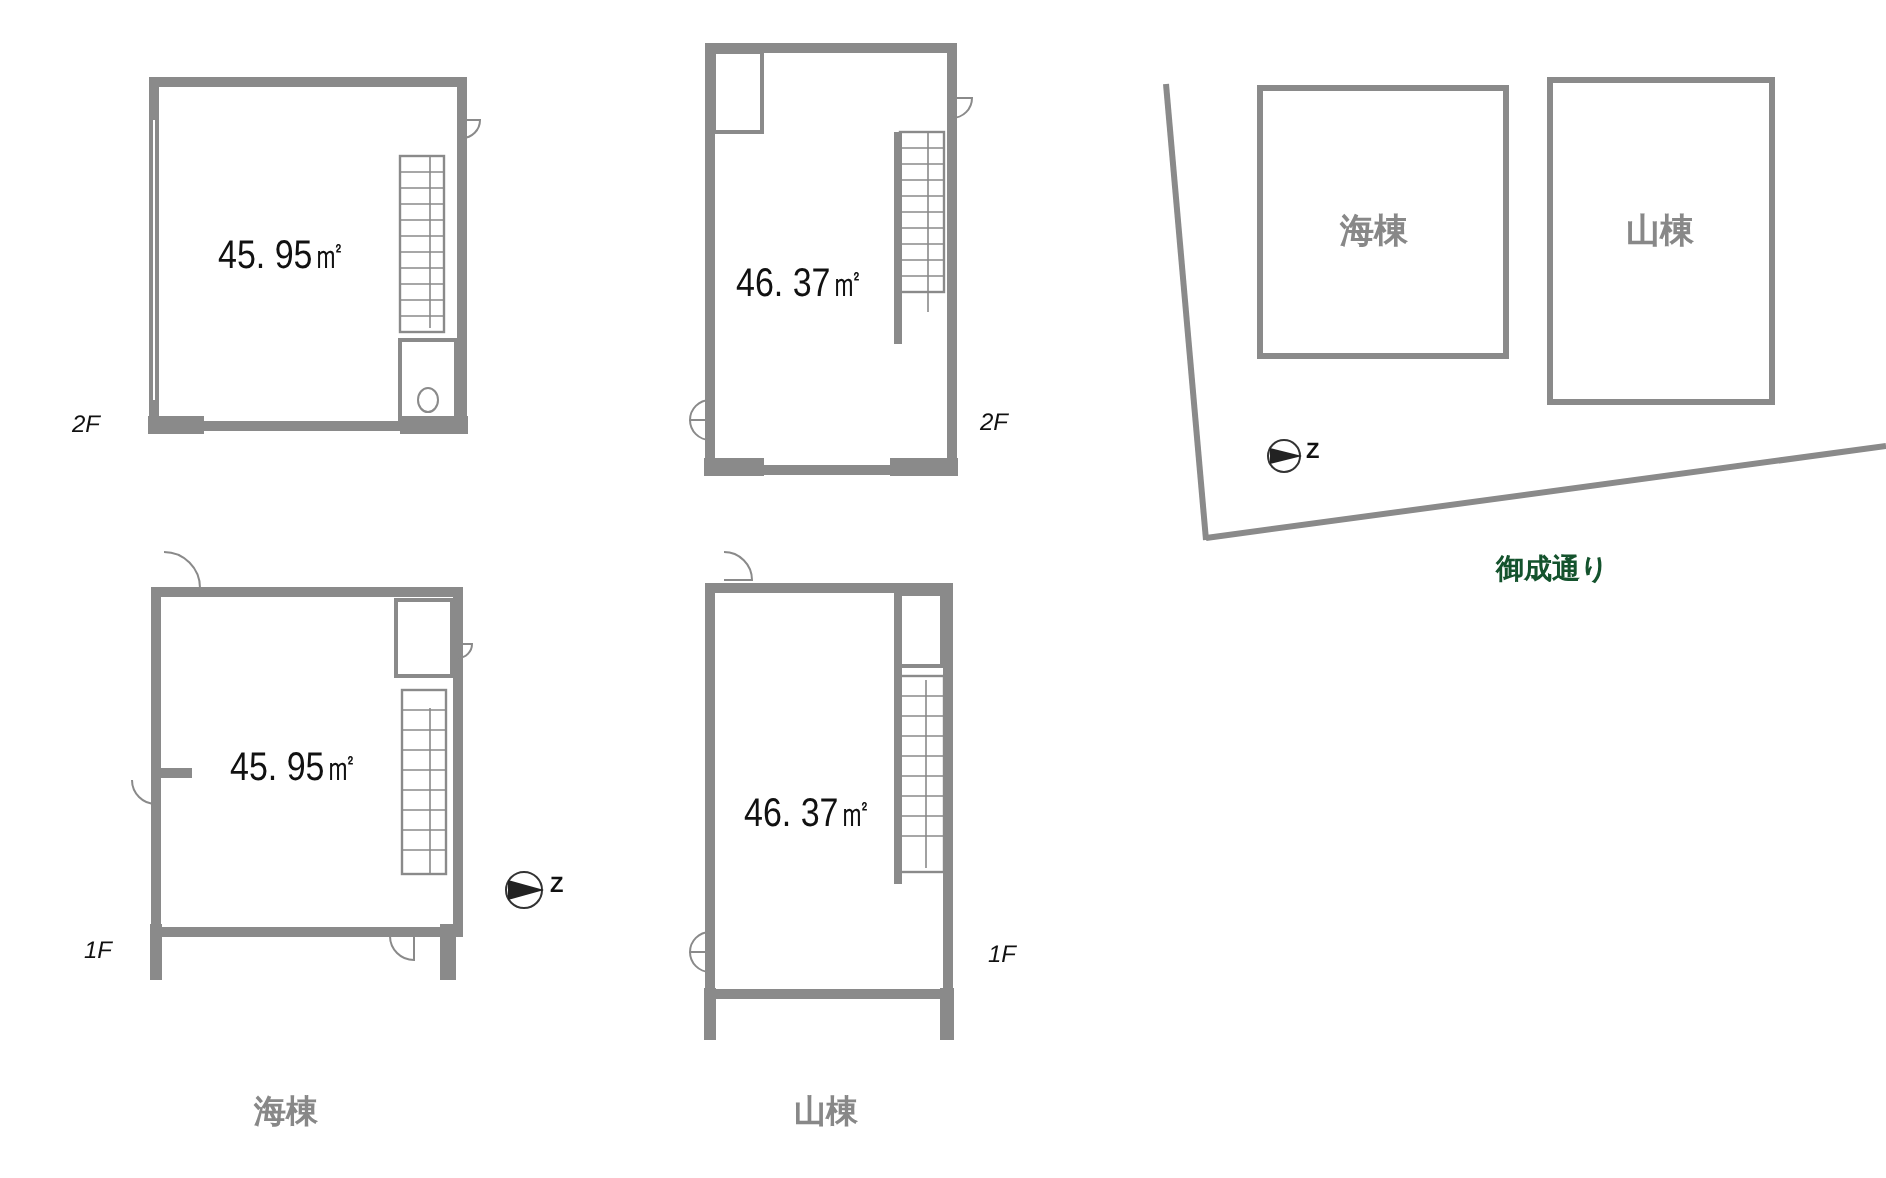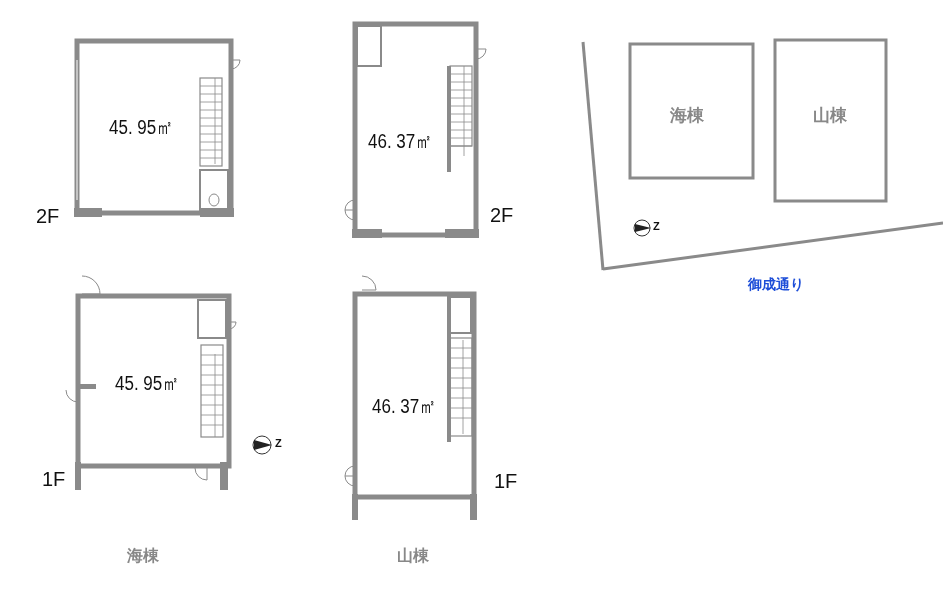--- a/index.html
+++ b/index.html
@@ -1,24 +1,24 @@
 <!DOCTYPE html>
 <html><head>
 <meta charset="utf-8">
 <style>
   html, body { margin:0; padding:0; background:#ffffff; }
   body { width:943px; height:589px; position:relative; overflow:hidden;
          font-family: "DejaVu Sans", sans-serif; }
   svg.canvas { position:absolute; left:0; top:0; }
   .lbl { position:absolute; font-family:"Liberation Sans", sans-serif; color:#111; }
   .area { font-size:20px; transform:scaleX(0.85); transform-origin:left top; letter-spacing:0px; }
-  .floor { font-size:20px; }
+  .floor { font-size:12px;font-style:italic; }
   .bldg { font-family:"DejaVu Sans", sans-serif; color:#888; font-weight:bold; font-size:16px; }
   .site-bldg { font-family:"DejaVu Sans", sans-serif; color:#888; font-weight:bold; font-size:17px; }
-  .road { font-family:"DejaVu Sans", sans-serif; color:#1d4ed8; font-weight:bold; font-size:14px; }
+  .road { font-family:"DejaVu Sans", sans-serif; color:#14532d; font-weight:bold; font-size:14px; }
 </style>
 </head>
 <body>
 
 <svg class="canvas" width="943" height="589" viewBox="0 0 943 589">
   <g fill="none" stroke="#8a8a8a">
 
     <g>
       <rect x="77" y="41" width="154" height="172" stroke-width="5"></rect>
 

